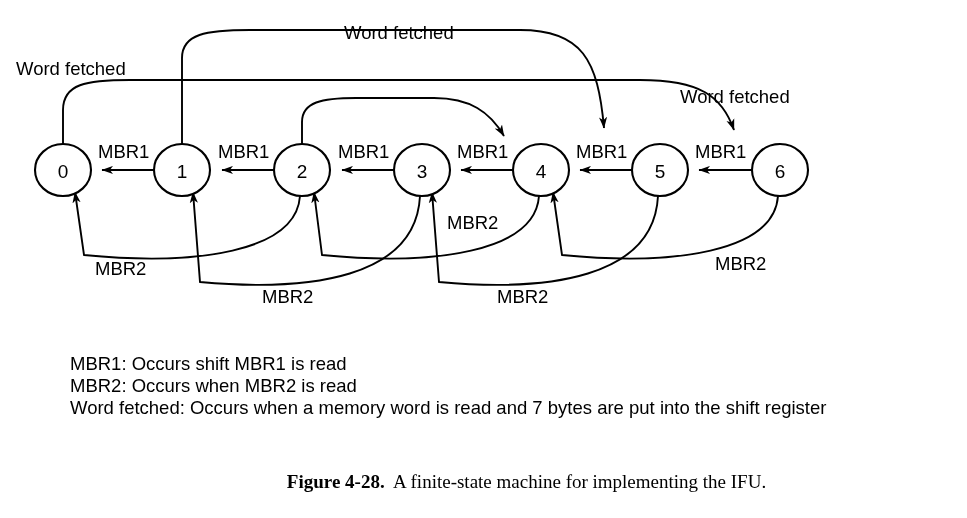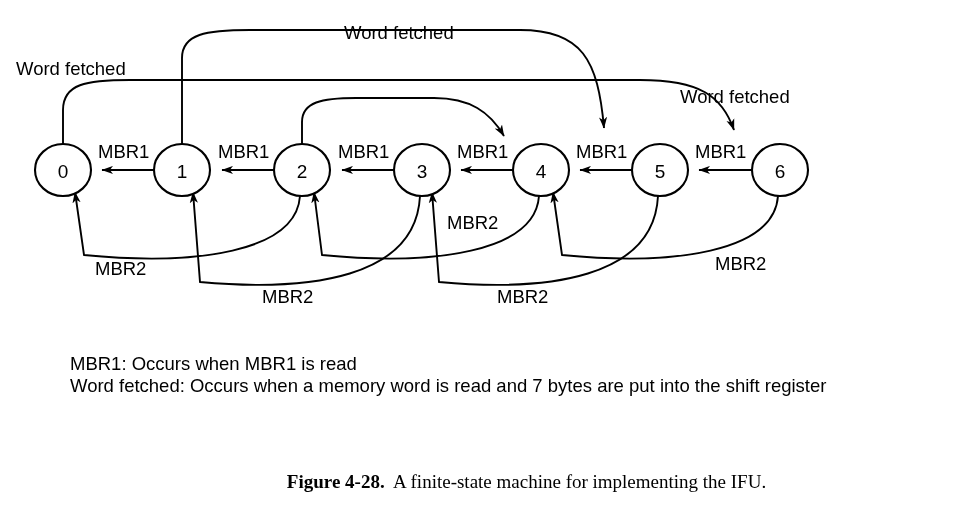--- a/index.html
+++ b/index.html
@@ -175,19 +175,20 @@
     </g>
 
     <g>
       <text class="edge-label" x="16" y="75">Word fetched</text>
       <text class="edge-label" x="344" y="39">Word fetched</text>
       <text class="edge-label" x="680" y="103">Word fetched</text>
     </g>
   </svg>
 
   <div class="legend-block">
-    <div class="legend-line">MBR1: Occurs when MBR1 is read</div>
+    <div class="legend-line">MBR1: Occurs shift MBR1 is read</div>
+    <div class="legend-line">MBR2: Occurs when MBR2 is read</div>
     <div class="legend-line">Word fetched: Occurs when a memory word is read and 7 bytes are put into the shift register</div>
   </div>
 
   <div class="caption"><b>Figure 4-28.</b><span>  A finite-state machine for implementing the IFU.</span></div>
 
 </div>
 
 </body></html>

